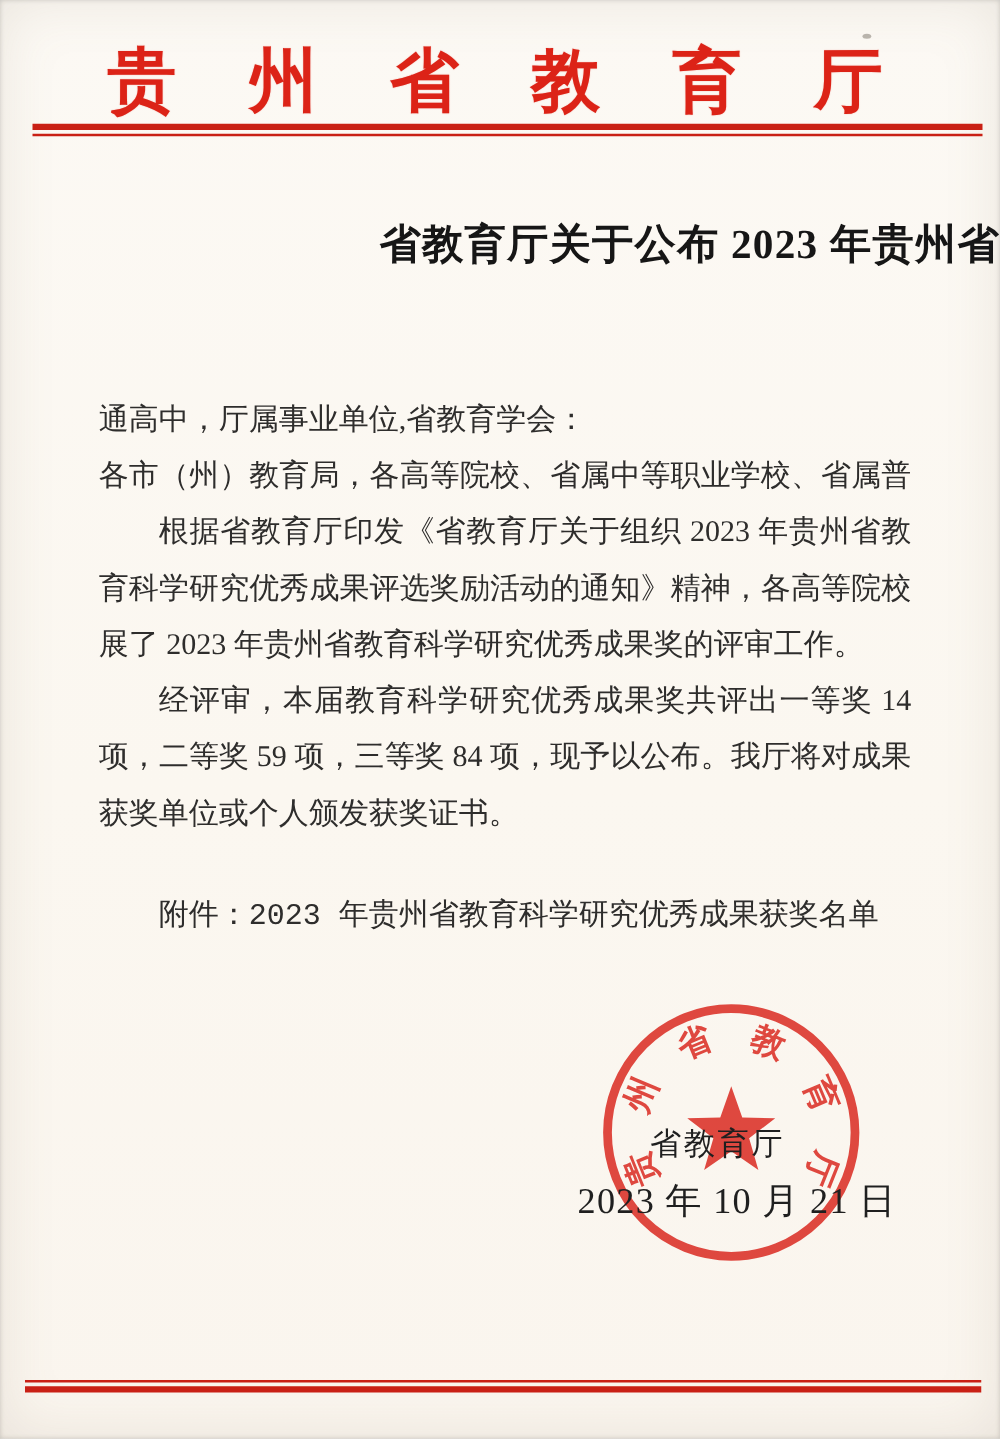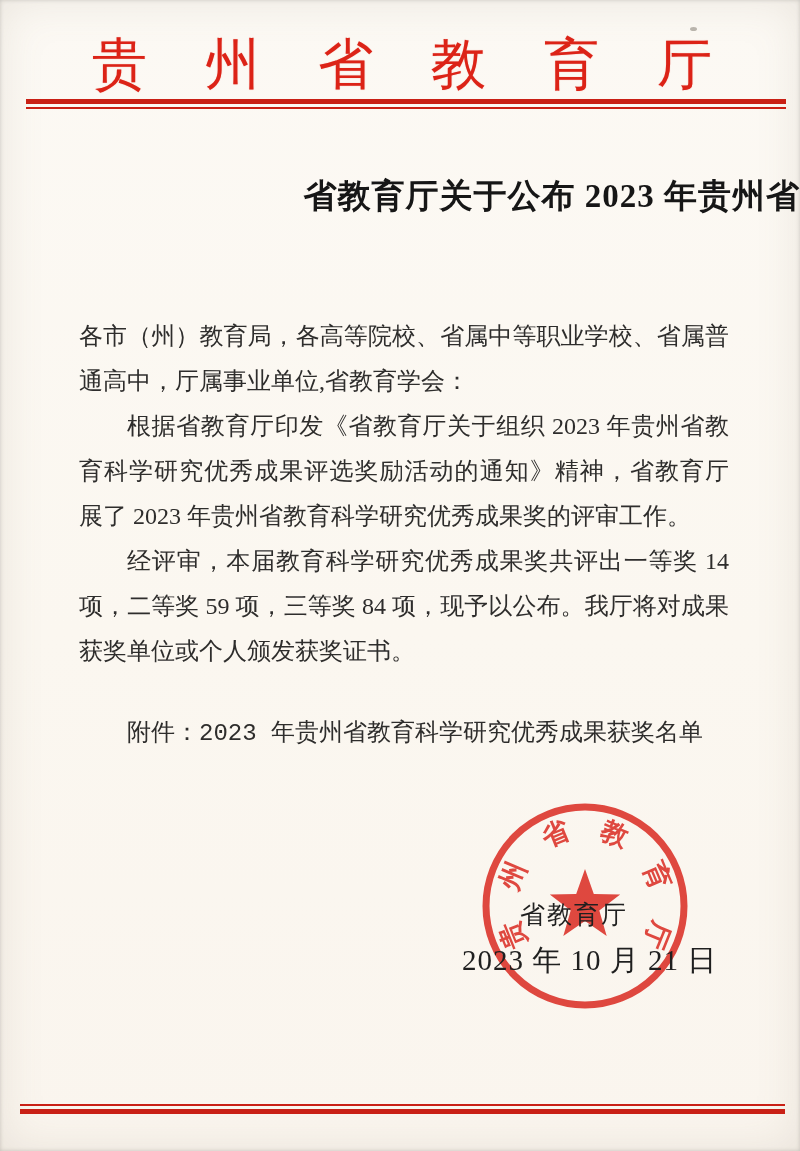--- a/index.html
+++ b/index.html
@@ -6,23 +6,23 @@
   html,body { background:#e8e6e2; }
   .page {
     position:relative; width:800px; height:1151px; margin:0 auto;
     background:linear-gradient(180deg,#fcf9f4 0%,#fbf7f0 55%,#faf5ee 100%);
     box-shadow: inset 0 0 46px rgba(125,112,92,.14), inset 0 0 4px rgba(0,0,0,.18);
     font-family:"Liberation Serif","DejaVu Serif",serif;
     overflow:hidden;
   }
   .agency-header {
     position:absolute; top:28px; left:0; right:0;
-    text-align:left; white-space:nowrap;
-    font-size:55px; font-weight:normal; color:var(--header-red,#dc2317);
-    letter-spacing:58px; padding-left:92px;
+    text-align:center; white-space:nowrap;
+    font-size:55px; font-weight:bold; color:var(--header-red,#dc2317);
+    letter-spacing:58px; padding-left:50px;
     text-shadow:0 0 1px rgba(220,35,23,.4);
   }
   .rule { position:absolute; background:transparent; }
   .rule-top {
     top:99px; left:26px; width:760px; height:3px;
     border-top:5px solid var(--rule-red,#c92015);
     border-bottom:2px solid var(--rule-red,#c92015);
   }
   .rule-bottom {
     top:1104px; left:20px; width:765px; height:3px;
@@ -69,24 +69,24 @@
 
   <div class="agency-header">贵州省教育厅</div>
 
   <div class="rule rule-top"></div>
 
   <div class="doc-title">
     <div>省教育厅关于公布 2023 年贵州省</div>
   </div>
 
   <div class="body-block" id="body-block">
+      <div class="line">通高中，厅属事业单位,省教育学会：</div>
       <div class="line justify">各市（州）教育局，各高等院校、省属中等职业学校、省属普</div>
-      <div class="line">通高中，厅属事业单位,省教育学会：</div>
       <div class="line justify indent">根据省教育厅印发《省教育厅关于组织 2023 年贵州省教</div>
-      <div class="line justify">育科学研究优秀成果评选奖励活动的通知》精神，省教育厅</div>
+      <div class="line justify">育科学研究优秀成果评选奖励活动的通知》精神，各高等院校</div>
       <div class="line">展了 2023 年贵州省教育科学研究优秀成果奖的评审工作。</div>
       <div class="line justify indent">经评审，本届教育科学研究优秀成果奖共评出一等奖 14</div>
       <div class="line justify">项，二等奖 59 项，三等奖 84 项，现予以公布。我厅将对成果</div>
       <div class="line">获奖单位或个人颁发获奖证书。</div>
     </div>
 
   <div class="attachment">附件：2023 年贵州省教育科学研究优秀成果获奖名单</div>
 
   <svg class="seal" id="seal" viewBox="0 0 210 210" aria-hidden="true">
     <circle class="seal-ring" cx="105" cy="105" r="99"></circle>

